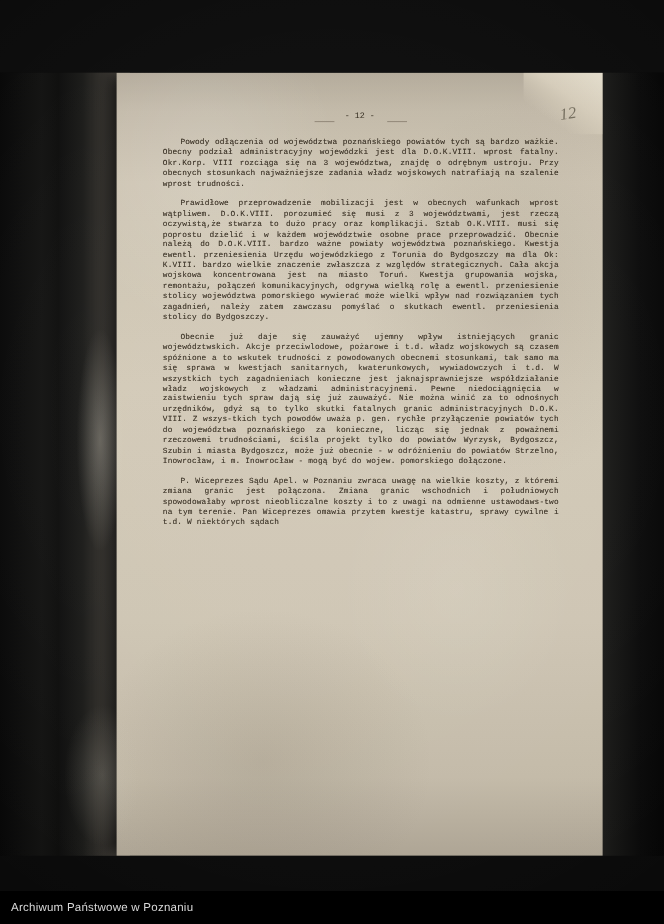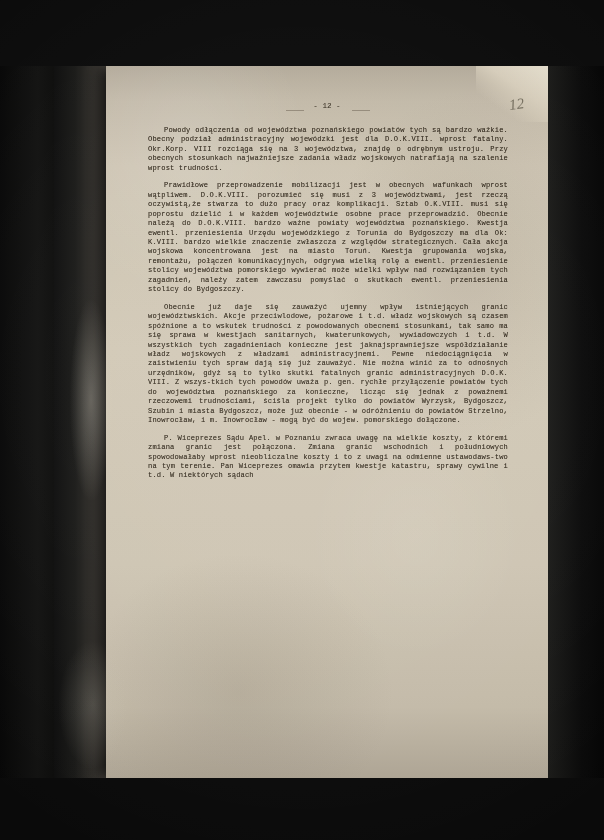--- a/index.html
+++ b/index.html
@@ -226,13 +226,16 @@
 
   <div class="left-gutter"></div>
   <div class="right-gutter"></div>
   <div class="top-gutter"></div>
   <div class="bottom-gutter"></div>
 
   <div class="smudge-a"></div>
   <div class="smudge-b"></div>
   <div class="vignette"></div>
 
+  <div class="caption">
+    <span>Archiwum Państwowe w Poznaniu</span>
+  </div>
 </div>
 
 </body></html>

